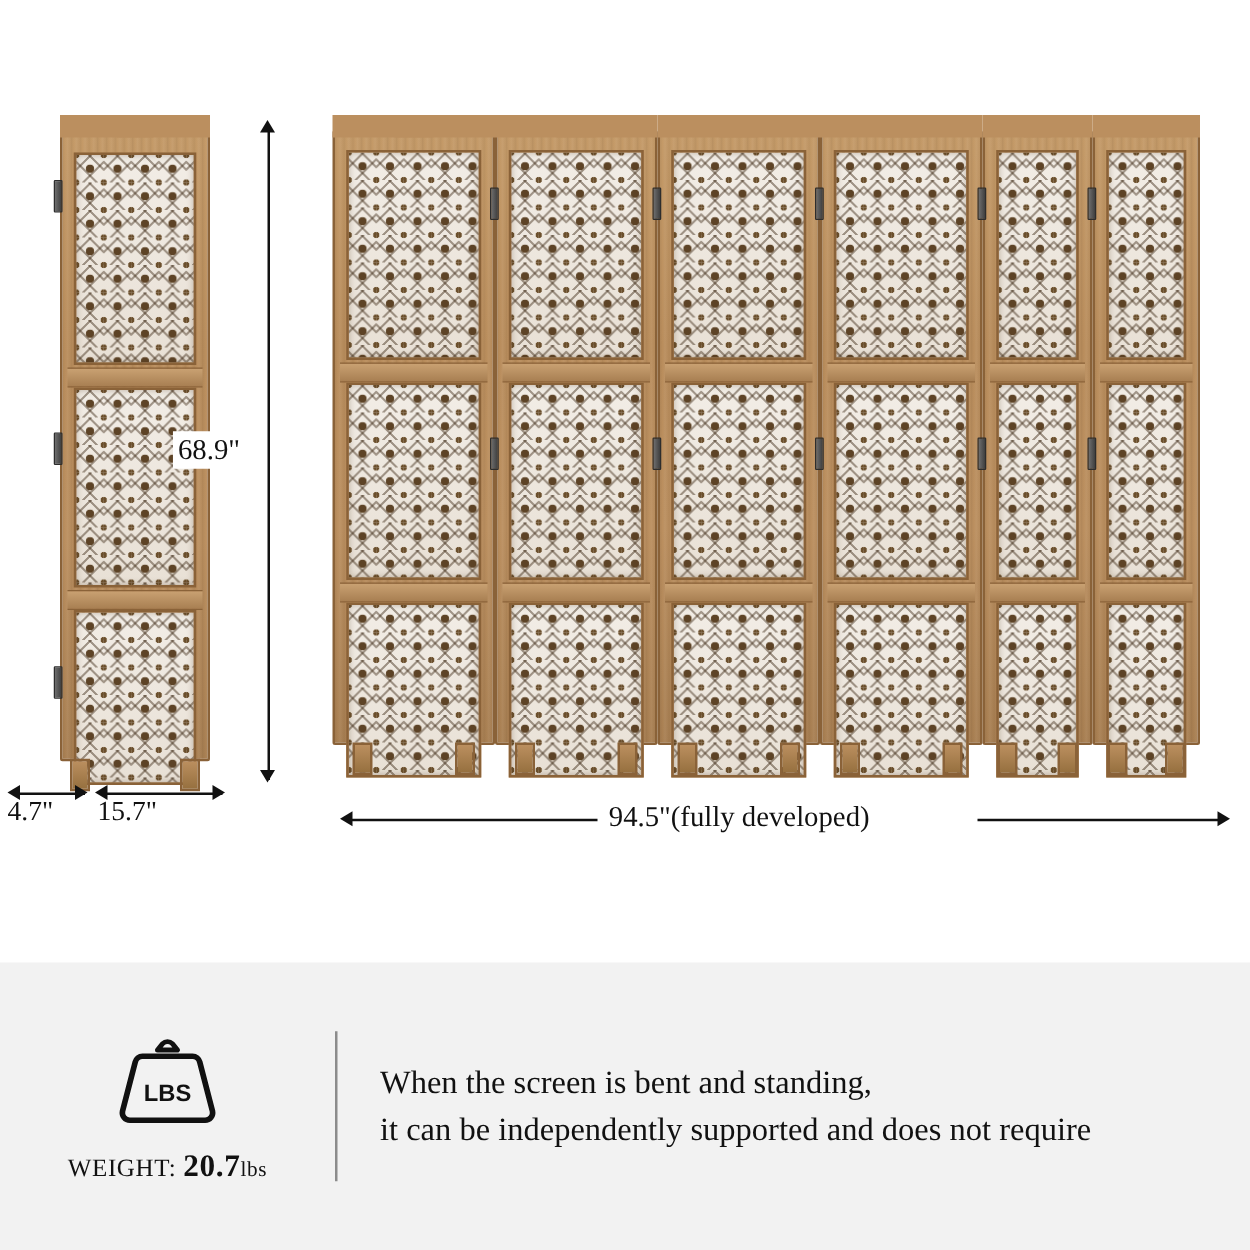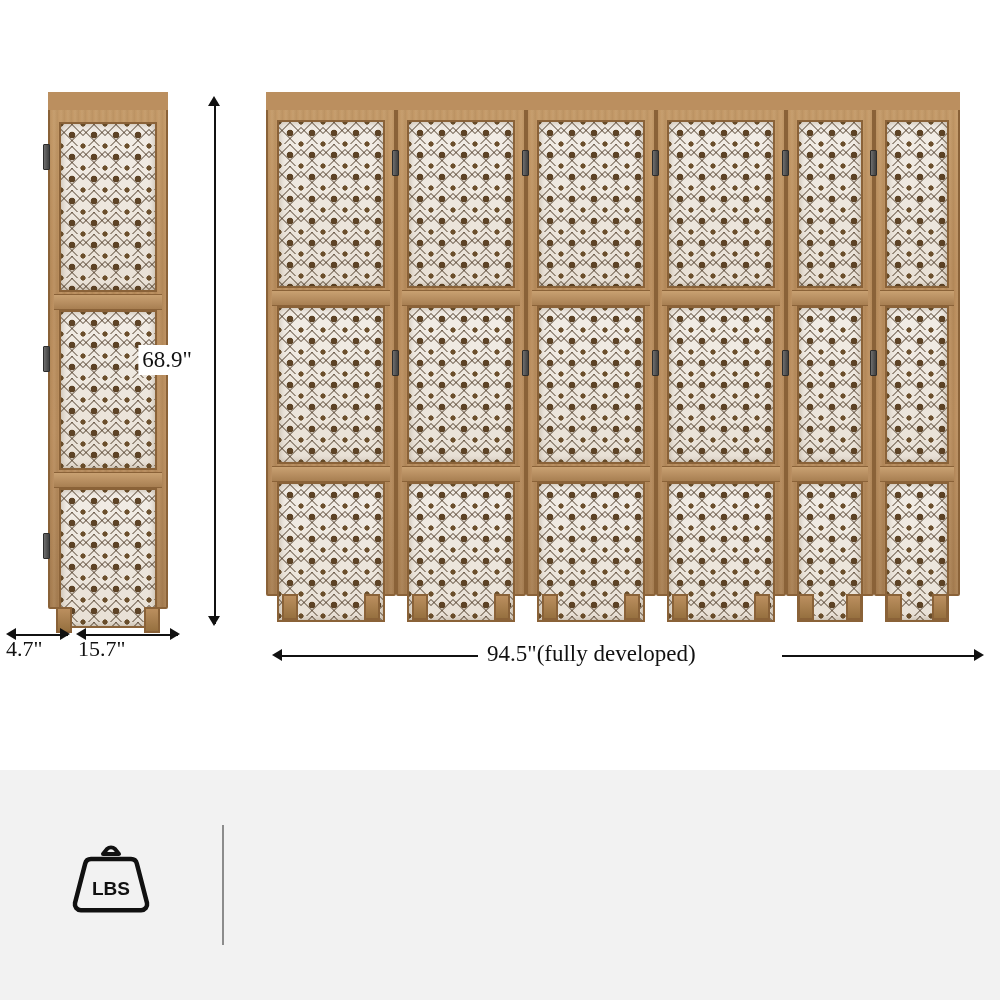--- a/index.html
+++ b/index.html
@@ -117,21 +117,21 @@
   #info-bar {
     position: absolute;
     left: 0; bottom: 0;
     width: 1000px;
     height: 230px;
     background: #f2f2f2;
     display: flex;
     align-items: center;
   }
   #weight-block {
-    width: 222px;
+    width: 268px;
     display: flex;
     flex-direction: column;
     align-items: center;
     justify-content: center;
     padding-top: 6px;
   }
   #weight-icon { margin-bottom: 14px; }
   #weight-text {
     font-family: "Liberation Serif", serif;
     font-size: 20px;
@@ -295,20 +295,26 @@
 <div id="info-bar">
 
   <div id="weight-block">
     <div id="weight-icon">
       <svg width="84" height="72" viewBox="0 0 84 72" xmlns="http://www.w3.org/2000/svg">
         <path d="M38 6 a6 6 0 0 1 8 0 l4 5 h-16 z" fill="none" stroke="#111" stroke-width="4" stroke-linejoin="round"></path>
         <path d="M22 16 h40 a6 6 0 0 1 5.8 4.6 L78 60 a6 6 0 0 1 -5.9 7.2 H11.9 A6 6 0 0 1 6 60 L16.2 20.6 A6 6 0 0 1 22 16 z" fill="none" stroke="#111" stroke-width="4.5" stroke-linejoin="round"></path>
         <text x="42" y="52" text-anchor="middle" font-family="Liberation Sans, sans-serif" font-size="19" font-weight="bold" fill="#111">LBS</text>
       </svg>
     </div>
+    <div id="weight-text">
+      <span>WEIGHT:</span>
+      <span class="val">20.7</span><span class="unit">lbs</span>
+    </div>
   </div>
 
   <div id="divider"></div>
 
   <div id="note-block">
+    <p>When the screen is bent and standing,</p>
+    <p>it can be independently supported and does not require</p>
   </div>
 
 </div>
 
 </body></html>

